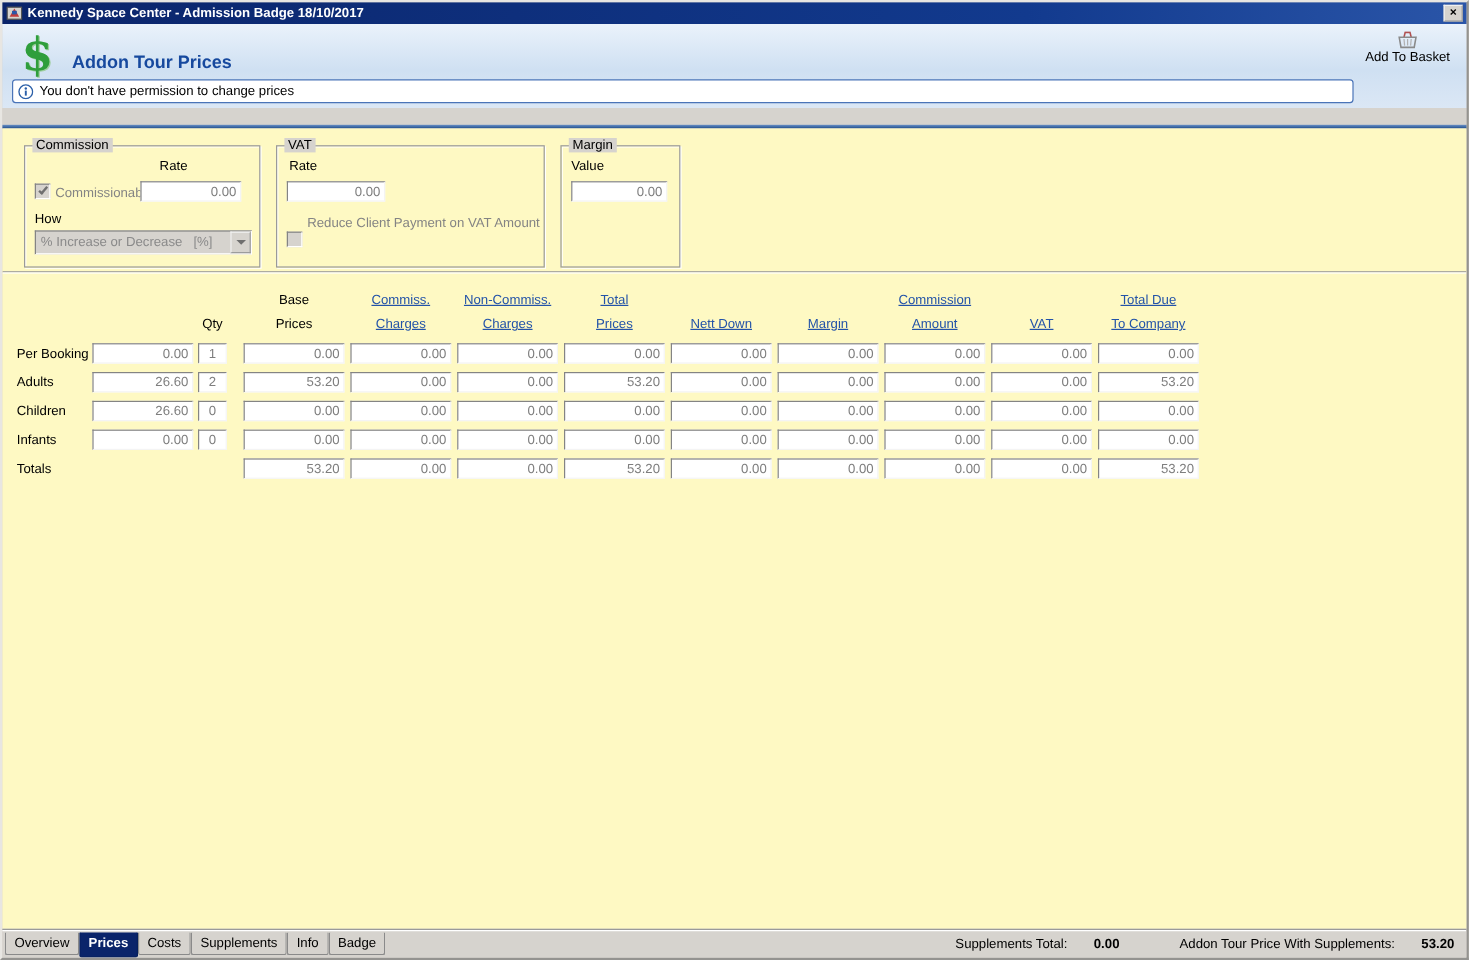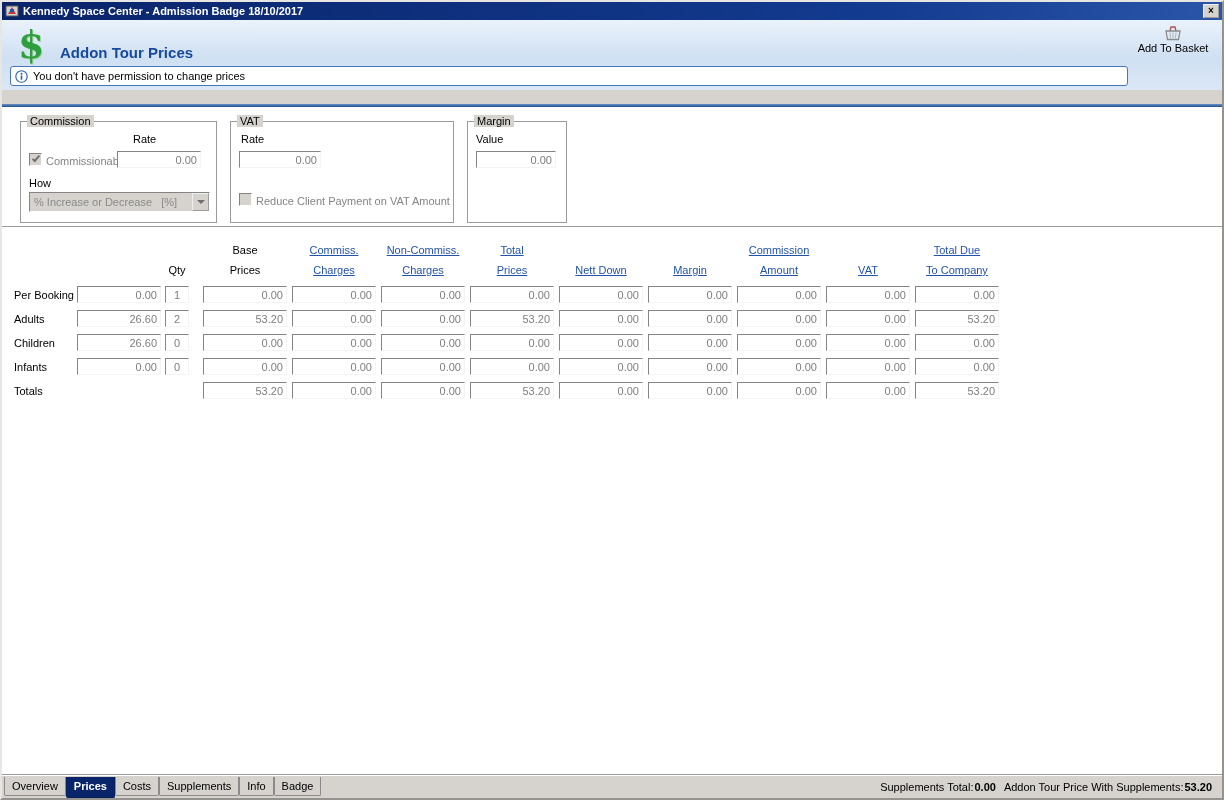--- a/index.html
+++ b/index.html
@@ -53,21 +53,21 @@
   .add-basket .basket-icon { display: block; margin: 2px auto 1px; }
   .info-bar {
     position: absolute; left: 8px; right: 94px; bottom: 4px; height: 20px;
     background: #fff; border: 1px solid #4a74b8; border-radius: 3px;
     display: flex; align-items: center; padding-left: 4px;
   }
   .info-icon { margin-right: 5px; flex: none; display: block; }
   .gray-strip { flex: none; height: 14px; background: #d6d3ce; }
   .blue-sep { flex: none; height: 3px; background: linear-gradient(#6a90c6, #1f4e8c); }
   
-  .content { flex: 1; min-height: 0; background: #ffffff; overflow: hidden; }
+  .content { flex: 1; min-height: 0; background: #fef9c3; overflow: hidden; }
   .groups { display: flex; gap: 13px; padding: 14px 0 0 18px; }
   .group {
     position: relative; height: 102px;
     border: 1px solid #9a9a9a;
     box-shadow: inset 1px 1px 0 #ffffff, 1px 1px 0 #ffffff;
   }
   .group-label {
     position: absolute; top: -7px; left: 6px;
     background: #d6d3ce; padding: 0 3px; font-size: 11px;
   }
@@ -146,21 +146,21 @@
     background: #d6d3ce; color: #000;
     border: 1px solid #8a8a8a; border-top: none;
     border-radius: 0 0 2px 2px; cursor: pointer; white-space: nowrap;
   }
   .tab.active {
     background: #0a246a; color: #fff; font-weight: bold;
     border-color: #06205c; height: 21px;
   }
   .statusbar {
     margin-left: auto; display: flex; align-items: center;
-    padding: 4px 10px 0 0; gap: 1px; white-space: nowrap;
+    padding: 4px 10px 0 0; gap: 22px; white-space: nowrap;
   }
   .status-value { font-weight: bold; }
   .status-gap { width: 6px; }
 </style>
 </head>
 <body>
 
 <div class="window">
 
   <div class="titlebar">
@@ -218,21 +218,21 @@
               <span class="arrow-down"></span>
             </span>
         </div>
       </div>
 
       <div class="group g-vat">
         <span class="group-label">VAT</span>
         <span class="abs" style="left:10px; top:11px;">Rate</span>
         <input type="text" class="field abs" style="left: 8px; top: 29px; width: 82px;" value="0.00">
         <span class="abs checkbox" style="left:8px; top:71px;"></span>
-        <span class="abs disabled-text" style="left:25px; top:73px;">Reduce Client Payment on VAT Amount</span>
+        <span class="abs disabled-text" style="left:25px; top:58px;">Reduce Client Payment on VAT Amount</span>
       </div>
 
       <div class="group g-margin">
         <span class="group-label">Margin</span>
         <span class="abs" style="left:8px; top:11px;">Value</span>
         <input type="text" class="field abs" style="left: 8px; top: 29px; width: 80px;" value="0.00">
       </div>
 
     </div>
 

